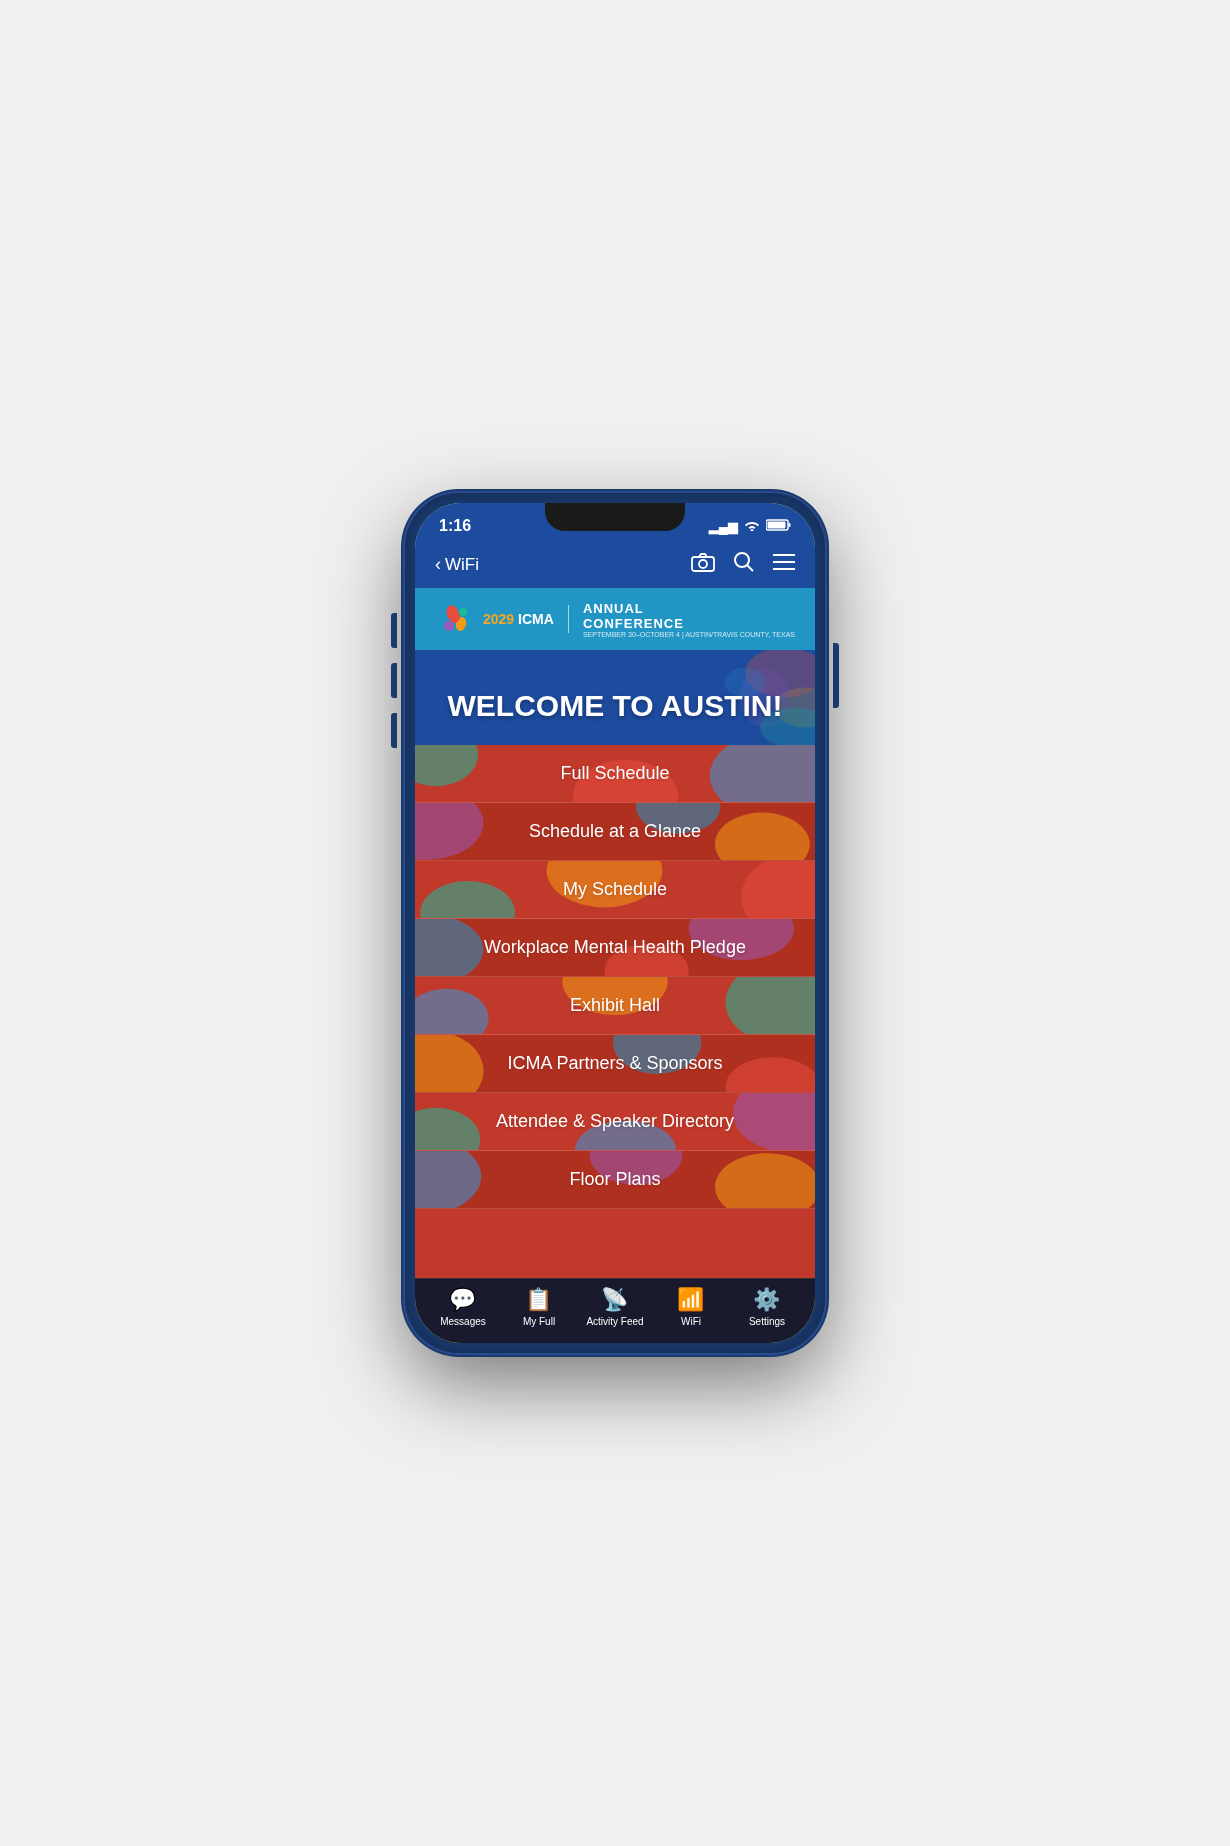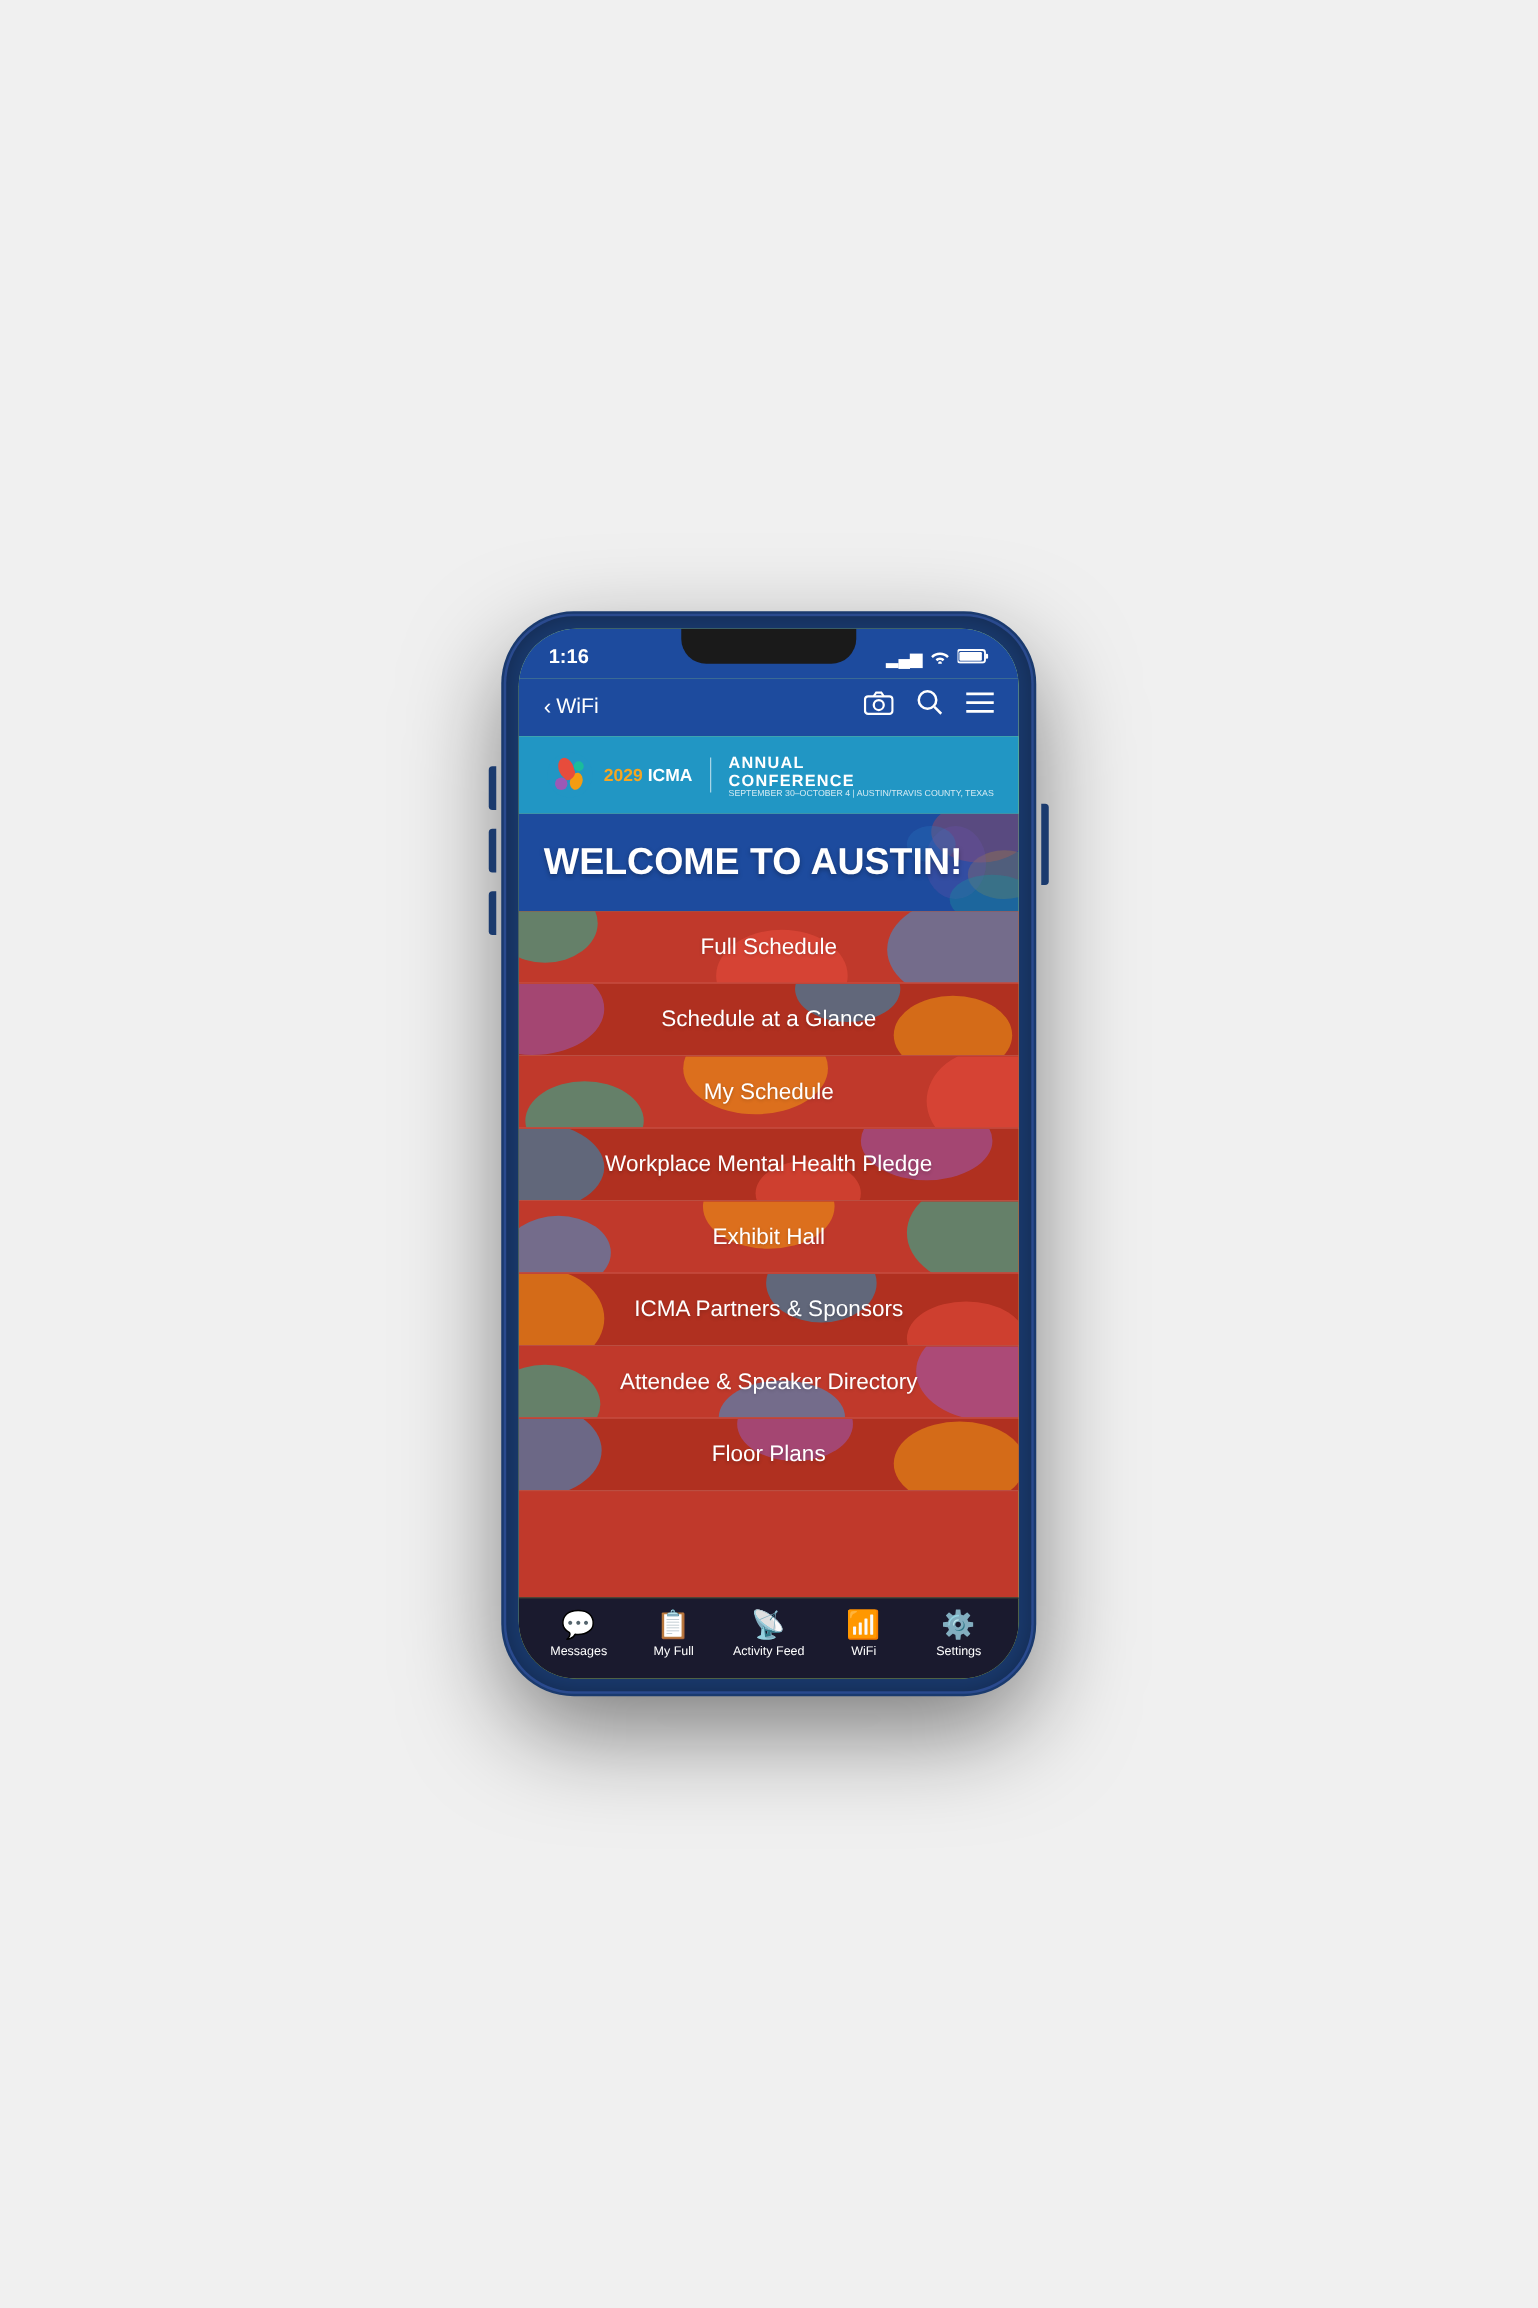--- a/index.html
+++ b/index.html
@@ -157,21 +157,22 @@
       letter-spacing: 1px;
     }
     .annual-conf .date-loc {
       font-size: 7px;
       color: rgba(255,255,255,0.8);
     }
 
     
     .welcome-section {
       background: #1d4b9e;
-      padding: 22px 20px 22px;
+      padding: 39px 20px 22px;
+      text-align: center;
       position: relative;
       overflow: hidden;
       flex-shrink: 0;
     }
     .welcome-title {
       color: white;
       font-size: 30px;
       font-weight: 900;
       text-shadow: 0 2px 4px rgba(0,0,0,0.3);
       position: relative;

